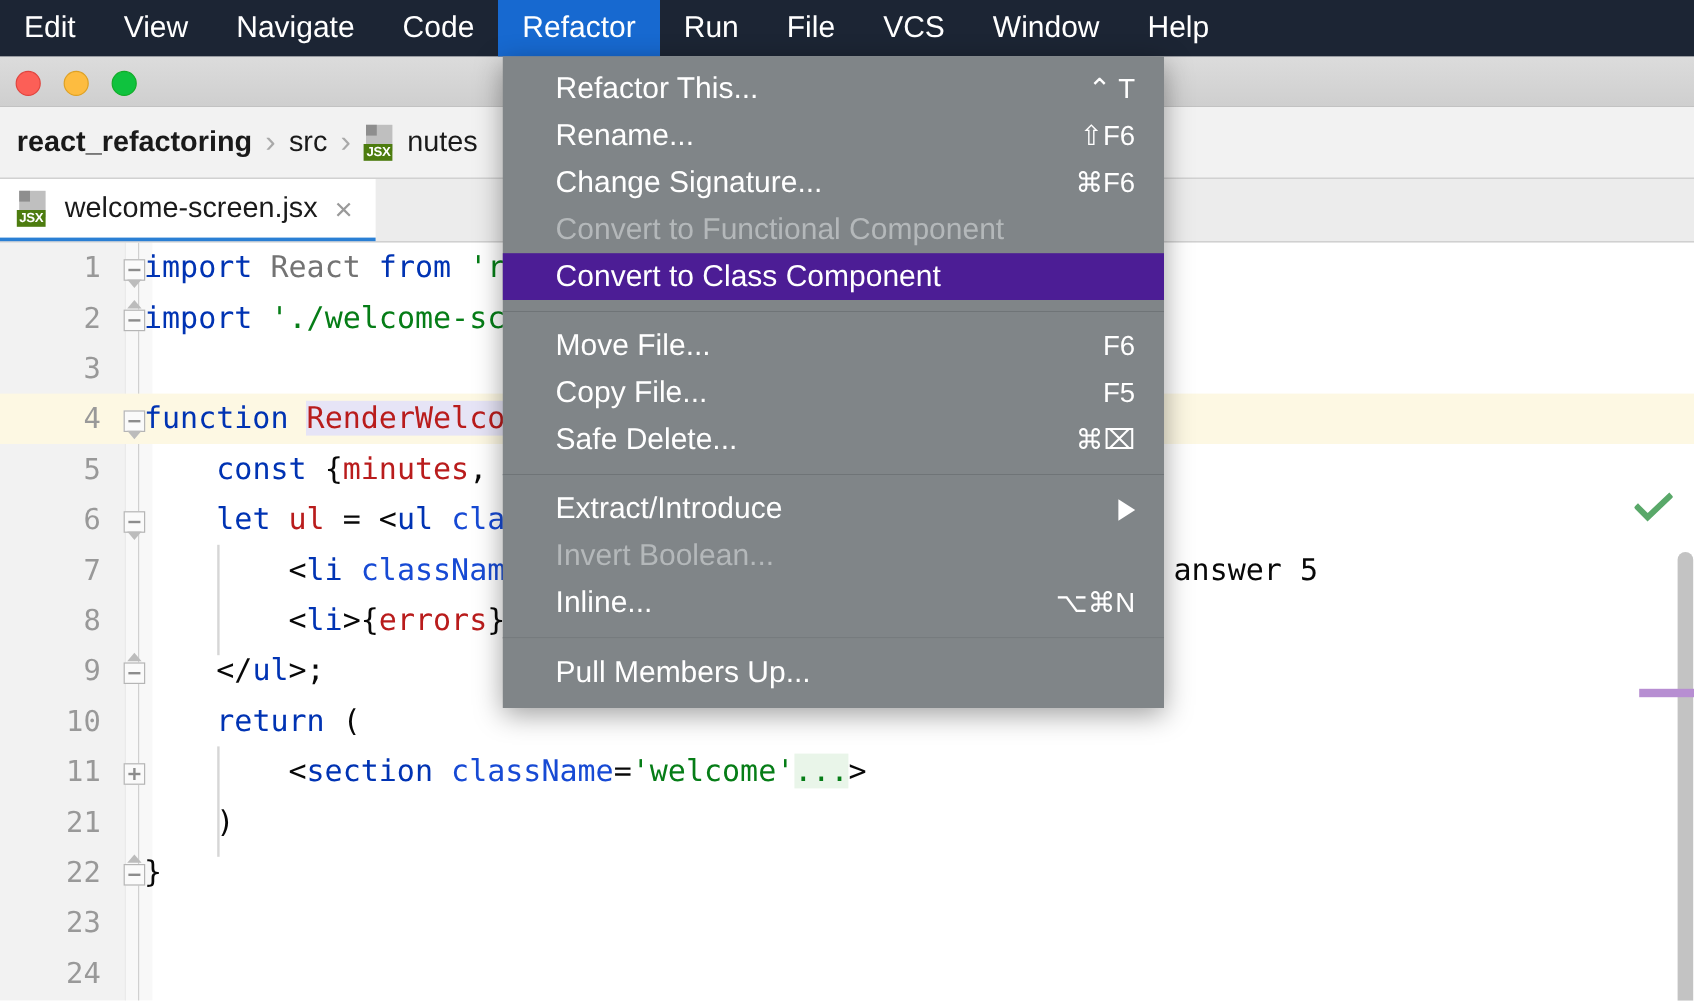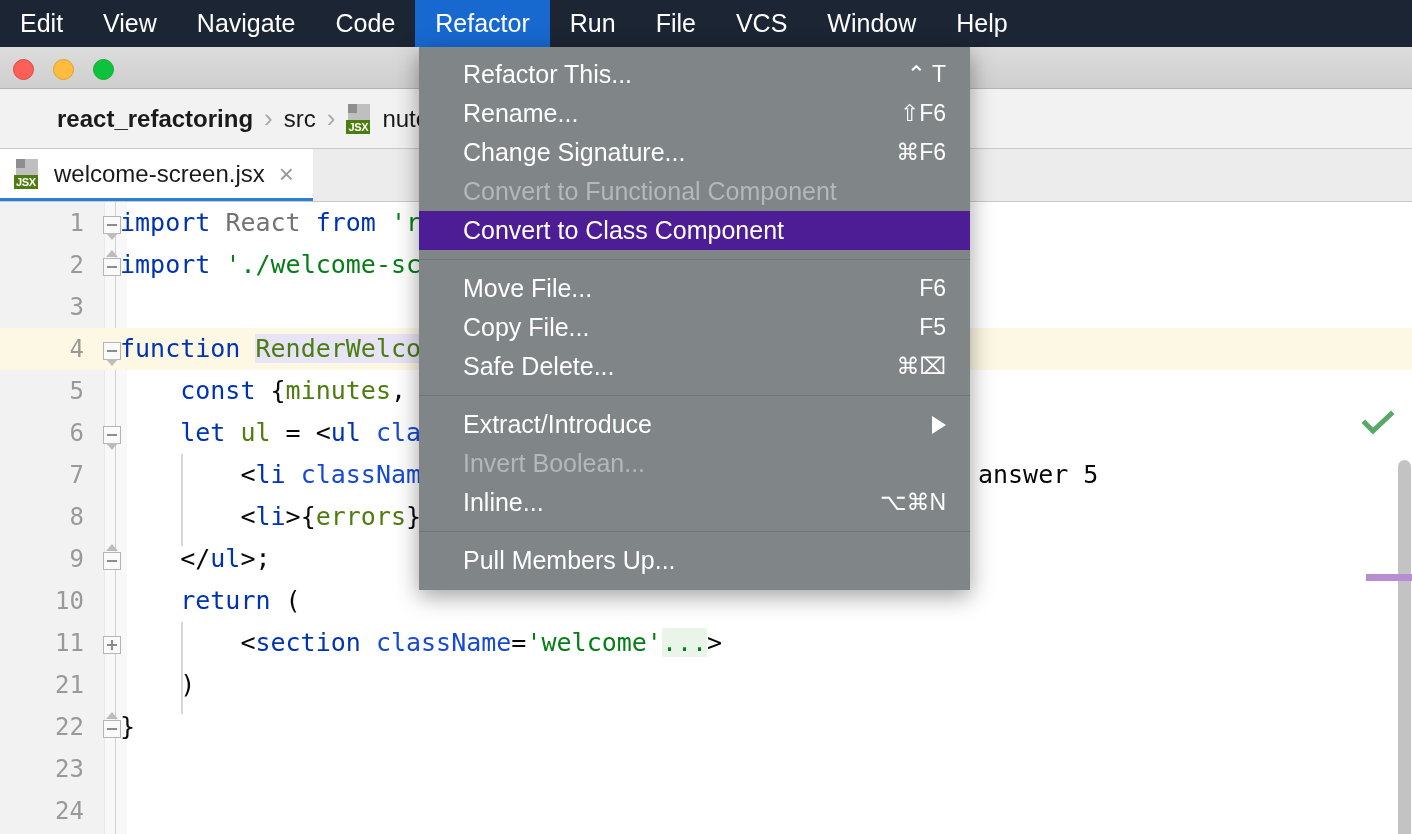--- a/index.html
+++ b/index.html
@@ -41,21 +41,21 @@
   .light.green { left: 93px; background: #0fc23e; border: 1px solid #12ac28; }
 
   
   .navbar {
     position: absolute; left: 0; top: 89px; width: 1412px; height: 60px;
     background: #f2f2f2;
     border-bottom: 1px solid #c9c9c9;
     display: flex; align-items: center;
     z-index: 9;
   }
-  .crumbs { display: flex; align-items: center; padding-left: 25px; margin-left: 32px; }
+  .crumbs { display: flex; align-items: center; padding-left: 14px; }
   .crumb { font-size: 24px; color: #1a1a1a; white-space: nowrap; }
   .crumb.bold { font-weight: bold; }
   .crumb-sep { font-size: 26px; color: #a9a9a9; margin: 0 11px; font-weight: 300; }
   .jsx-badge { display: inline-block; position: relative; width: 28px; height: 30px; margin-right: 8px; vertical-align: -7px; }
   .jsx-badge .page { position: absolute; left: 2px; top: 0px; width: 22px; height: 22px;
     background: #bfbfbf; }
   .jsx-badge .fold { position: absolute; left: 2px; top: 0; width: 9px; height: 9px;
     background: #8e8e8e; }
   .jsx-badge .tag { position: absolute; left: 0; bottom: 0; background: #4d7c0f; color: #ffffff;
     font-size: 11px; font-weight: bold; line-height: 12px; padding: 1px 2px; letter-spacing: -0.3px; }
@@ -110,21 +110,21 @@
     text-align: right; line-height: 42px; color: #999999;
     font-family: "DejaVu Sans Mono", monospace; font-size: 24px;
   }
   .code {
     position: absolute; left: 120px; top: 0; height: 42px; line-height: 42px;
     white-space: pre; font-family: "DejaVu Sans Mono", monospace; font-size: 25px;
     color: #080808;
   }
   .kw   { color: #0033b3; }
   .str  { color: #067d17; }
-  .fn   { color: #4d7c0f; }
+  .fn   { color: #b91c1c; }
   .tagn { color: #0033b3; }
   .prop { color: #174ad4; }
   .sel  { background: #e6e4f6; }
   .foldph { background: #e9f5e9; color: #067d17; }
 
   
   .fm { position: absolute; left: 100px; width: 24px; height: 24px; }
   .fm .box { position: absolute; left: 3px; top: 4px; width: 18px; height: 18px;
     border: 1px solid #b5b5b5; background: #fafafa; }
   .fm .minus { position: absolute; left: 7px; top: 12px; width: 10px; height: 2px; background: #8c8c8c; }

